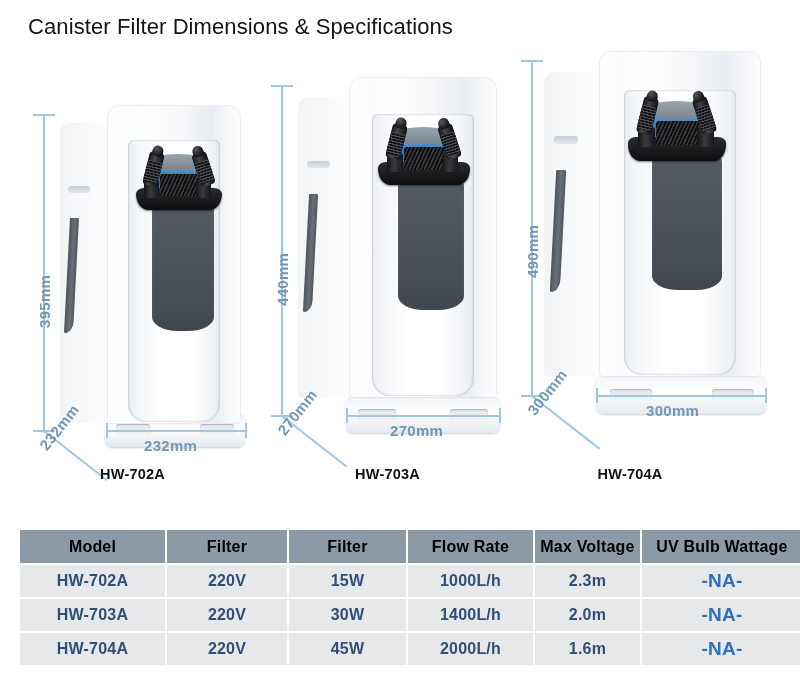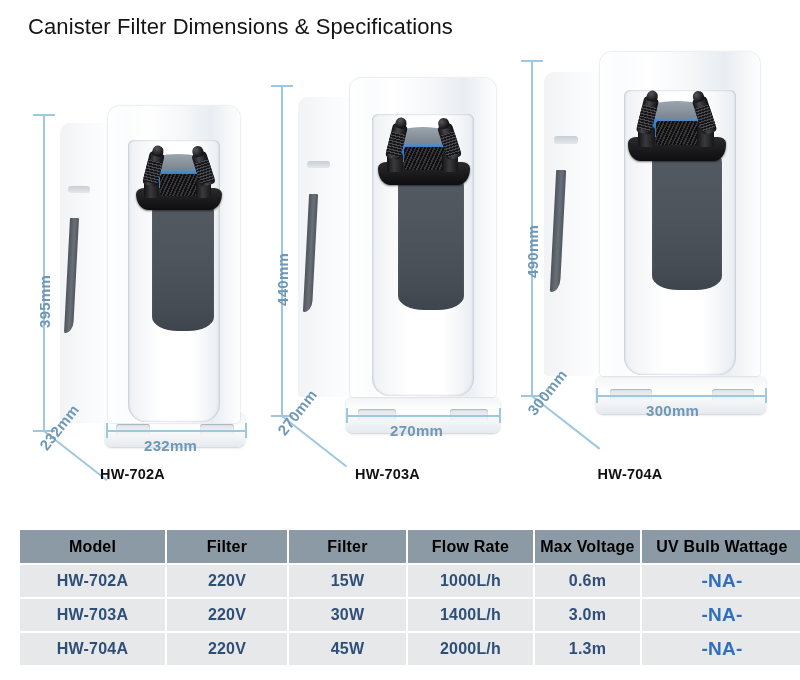--- a/index.html
+++ b/index.html
@@ -427,35 +427,35 @@
         <th>Max Voltage</th>
         <th>UV Bulb Wattage</th>
       </tr>
     </thead>
     <tbody>
       <tr>
         <td>HW-702A</td>
         <td>220V</td>
         <td>15W</td>
         <td>1000L/h</td>
-        <td>0.6m</td>
+        <td>2.3m</td>
         <td class="na">-NA-</td>
       </tr>
       <tr>
         <td>HW-703A</td>
         <td>220V</td>
         <td>30W</td>
         <td>1400L/h</td>
-        <td>3.0m</td>
+        <td>2.0m</td>
         <td class="na">-NA-</td>
       </tr>
       <tr>
         <td>HW-704A</td>
         <td>220V</td>
         <td>45W</td>
         <td>2000L/h</td>
-        <td>1.3m</td>
+        <td>1.6m</td>
         <td class="na">-NA-</td>
       </tr>
     </tbody>
   </table>
 
 </div>
 
 </body></html>

